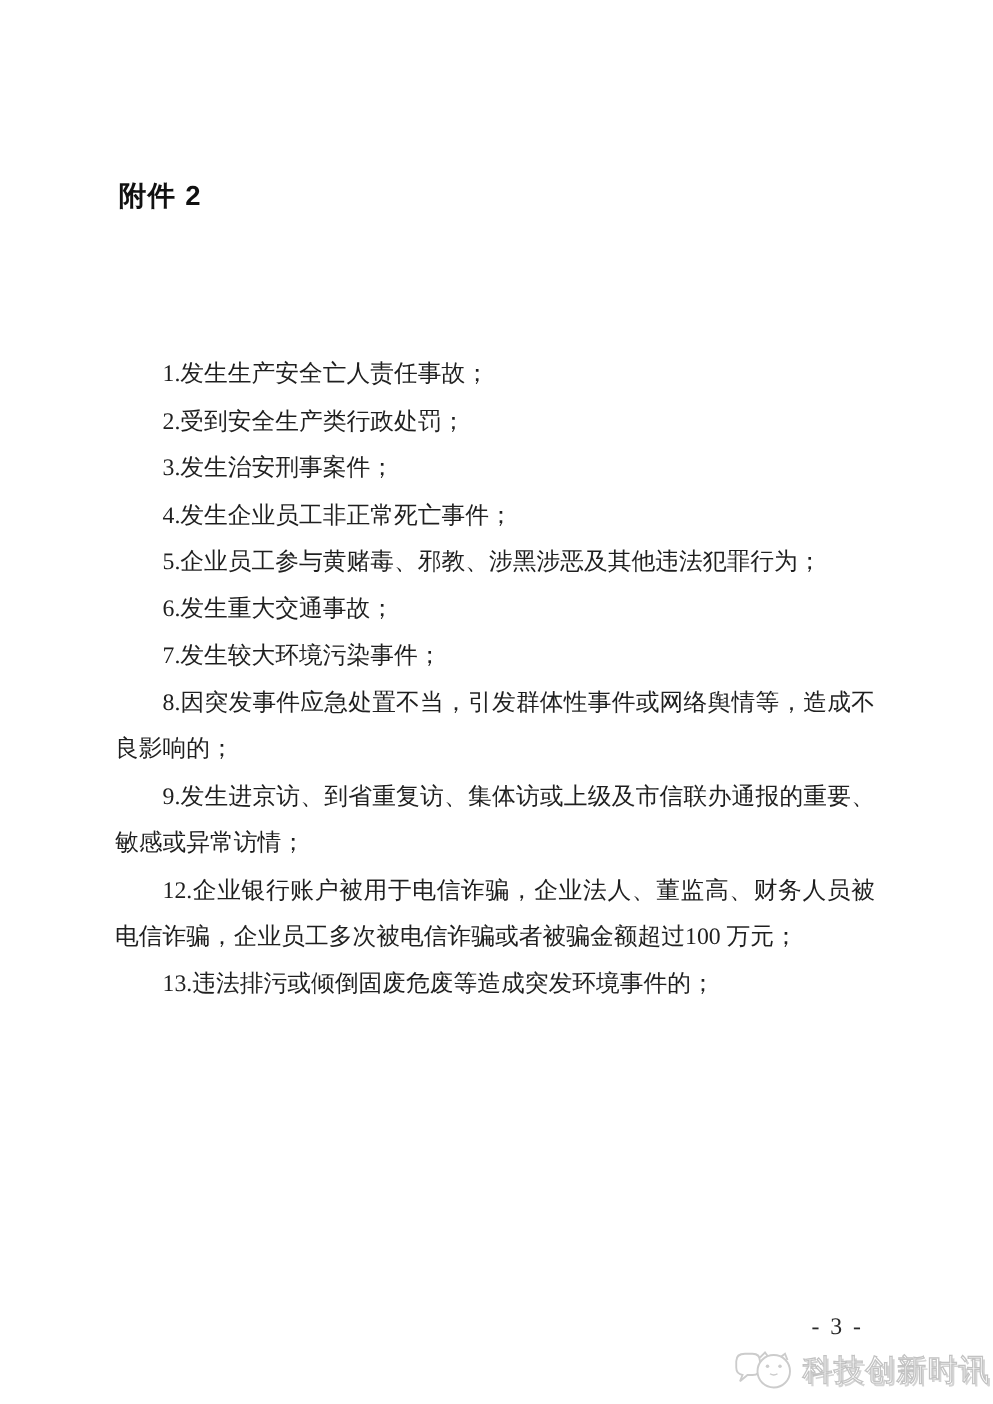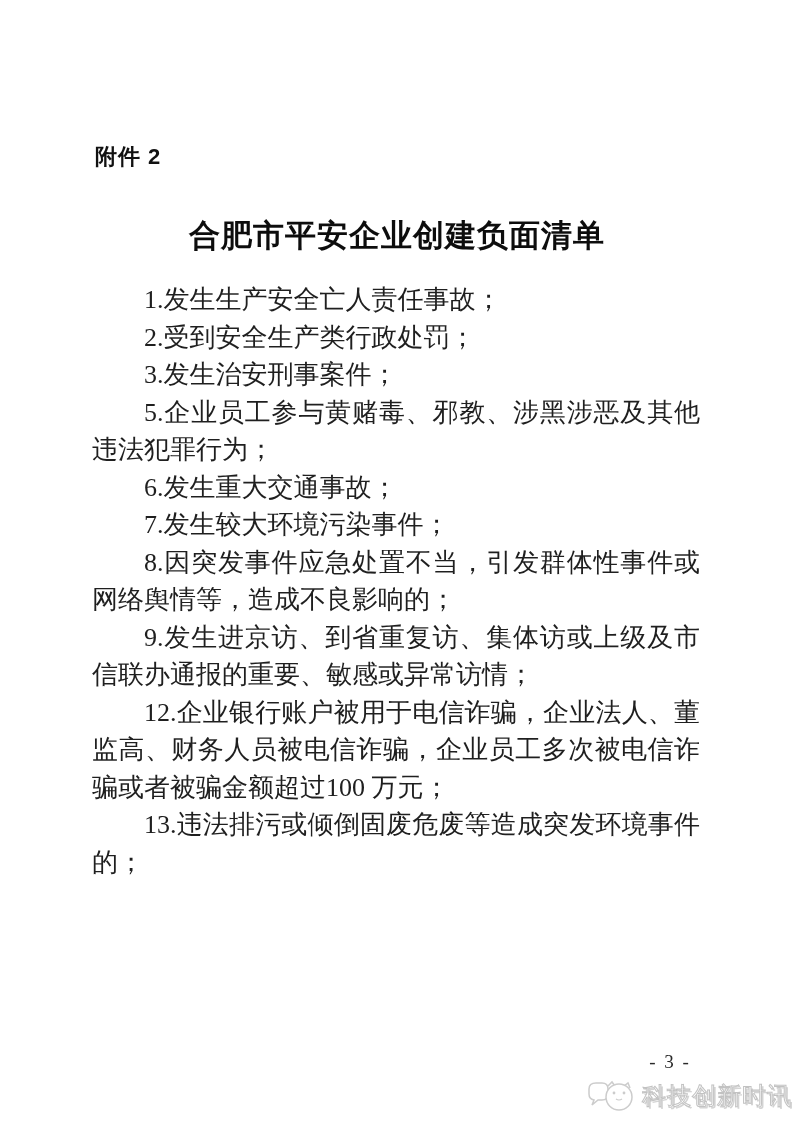--- a/index.html
+++ b/index.html
@@ -36,21 +36,21 @@
     font-weight: bold;
     font-size: 31px;
     letter-spacing: 1px;
     color: #0d0d0d;
   }
   .content {
     position: absolute;
     left: 92px;
     top: 281px;
     width: 608px;
-    font-size: 26px;
+    font-size: 19px;
     line-height: 37.5px;
     text-align: justify;
     color: #1f1f1f;
   }
   .content p {
     margin: 0;
     padding: 0;
     text-indent: 2em;
   }
   .page-number {
@@ -89,30 +89,30 @@
     white-space: nowrap;
   }
 </style>
 </head>
 <body>
 
 <div class="page">
 
   <div class="attachment-label">附件 2</div>
 
-  <h1 class="doc-title">合肥市平安企业创建负面清单</h1>
 
   <div class="content">
 
       <p>1.发生生产安全亡人责任事故；</p>
 
       <p>2.受到安全生产类行政处罚；</p>
 
       <p>3.发生治安刑事案件；</p>
 
+      <p>4.发生企业员工非正常死亡事件；</p>
 
       <p>5.企业员工参与黄赌毒、邪教、涉黑涉恶及其他违法犯罪行为；</p>
 
       <p>6.发生重大交通事故；</p>
 
       <p>7.发生较大环境污染事件；</p>
 
       <p>8.因突发事件应急处置不当，引发群体性事件或网络舆情等，造成不良影响的；</p>
 
       <p>9.发生进京访、到省重复访、集体访或上级及市信联办通报的重要、敏感或异常访情；</p>

